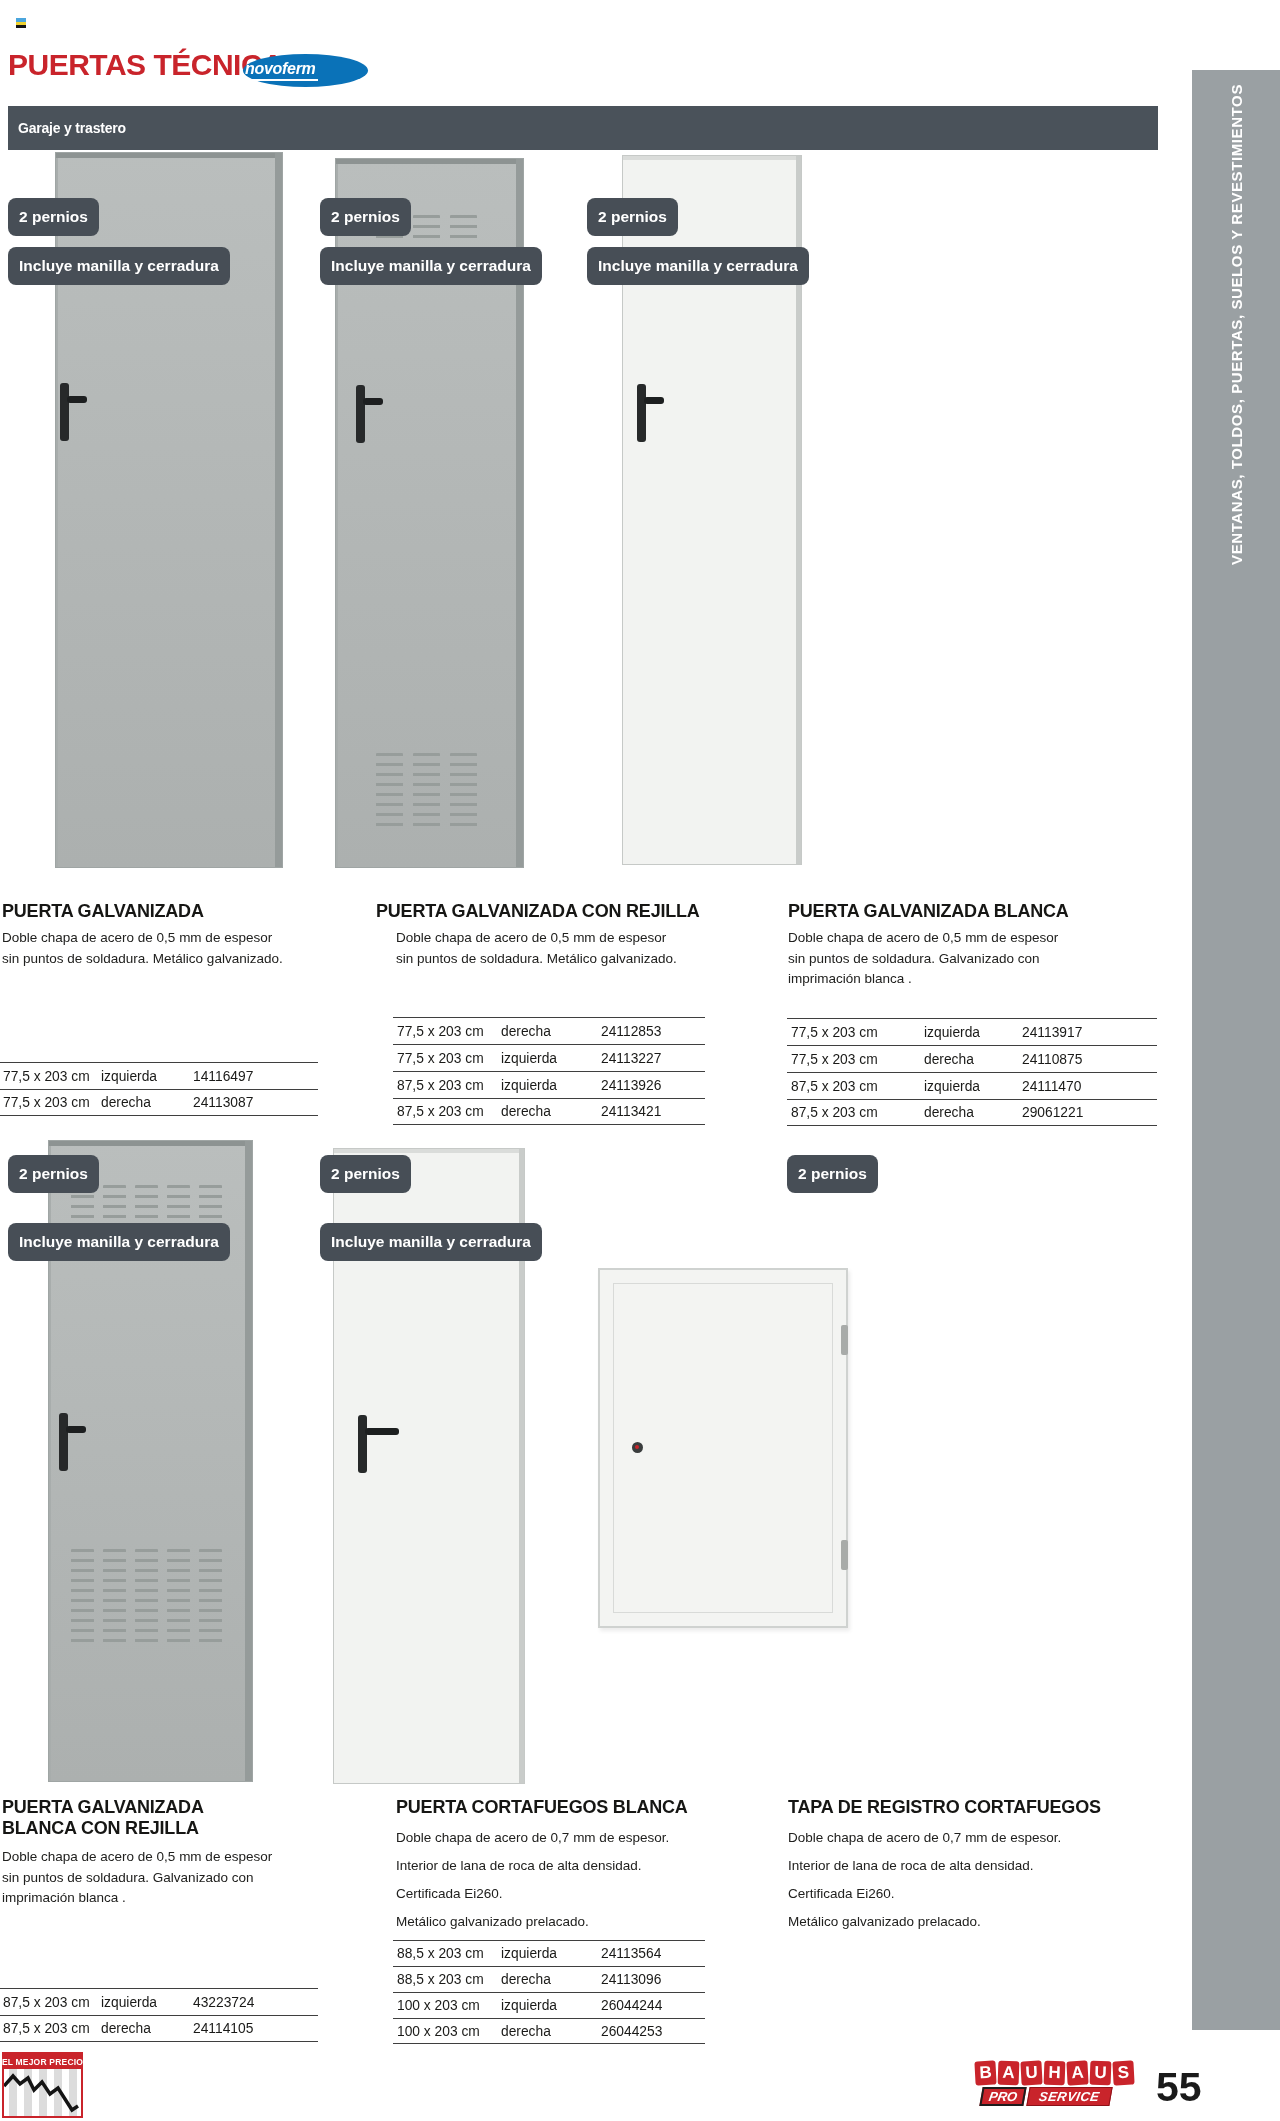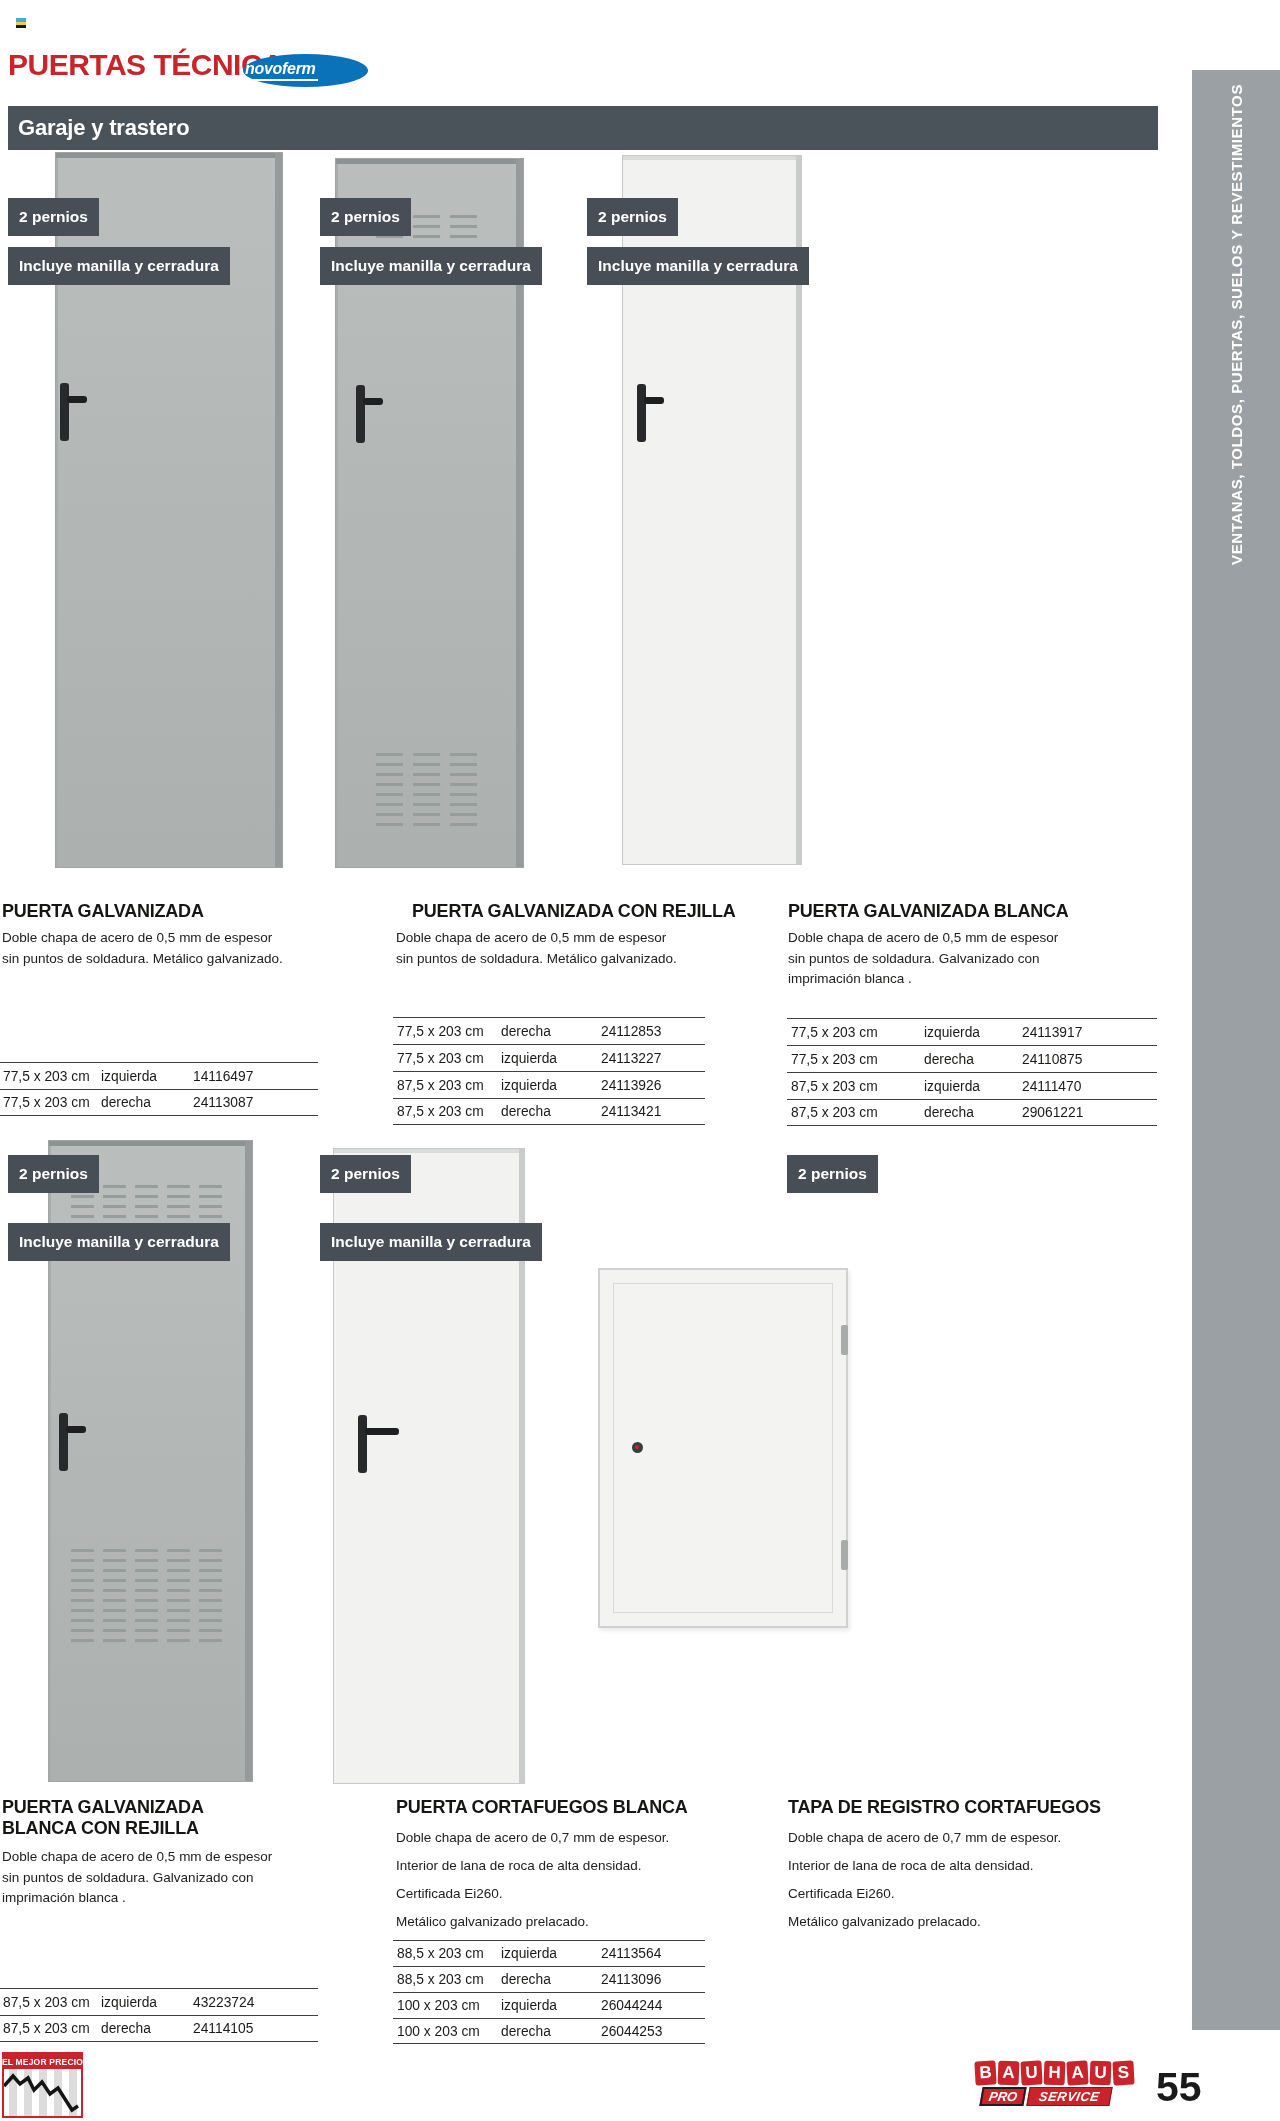--- a/index.html
+++ b/index.html
@@ -9,26 +9,26 @@
   
   .regmark { position:absolute; left:16px; top:18px; width:10px; height:11px; }
   .regmark .r1{height:4px;background:#4ba6dd;} .regmark .r2{height:3px;background:#f0d22f;} .regmark .r3{height:3px;background:#141414;}
 
   .page-title { position:absolute; left:8px; top:48px; font-size:30px; font-weight:bold; color:#c9242b; letter-spacing:-0.5px; white-space:nowrap; }
 
   .novologo { position:absolute; left:243px; top:54px; width:125px; height:33px; background:#0a72b8; border-radius:50%; display:flex; align-items:center; }
   .novologo span { color:#fff; font-style:italic; font-weight:bold; font-size:16px; border-bottom:2px solid #fff; padding:0 2px 1px 2px; letter-spacing:-0.3px; }
 
   .banner { position:absolute; left:8px; top:106px; width:1150px; height:44px; background:#4a525a; display:flex; align-items:center; }
-  .banner span { color:#fff; font-weight:bold; font-size:22px; padding-left:10px; letter-spacing:-0.2px;text-align:right; }
+  .banner span { color:#fff; font-weight:bold; font-size:14px; padding-left:10px; letter-spacing:-0.2px;text-align:right; }
 
   .sidebar { position:absolute; left:1192px; top:70px; width:88px; height:1960px; background:#9aa0a3; }
   .sidebar-text { position:absolute; top:14px; left:50%; transform:translateX(-50%) rotate(180deg); writing-mode:vertical-rl; color:#fff; font-weight:bold; font-size:15px; letter-spacing:0.6px; white-space:nowrap; }
 
-  .badge { position:absolute; height:38px; background:#474e56; color:#fff; font-weight:bold; font-size:15.5px; display:flex; align-items:center; padding:0 11px; white-space:nowrap; }
+  .badge { position:absolute; height:38px; background:#474e56; color:#fff; font-weight:bold; font-size:15.5px; display:flex; align-items:center; padding:0 11px; white-space:nowrap;border-radius:8px; }
 
   
   .door { position:absolute; background:linear-gradient(180deg,#babebd 0%,#b2b6b5 55%,#acb0af 100%); border:1px solid #9fa5a4; box-shadow: inset -7px 0 0 #959b9a, inset 0 5px 0 #8d9392, inset 2px 0 0 #a8adac; }
   .door.white { background:#f2f3f1; border:1px solid #c6c9c7; box-shadow: inset -5px 0 0 #c9ccca, inset 0 4px 0 #dadcda; }
   .hatch { position:absolute; background:#f3f4f2; border:2px solid #cfd2d0; box-shadow:2px 3px 4px rgba(0,0,0,0.08); }
   .hatch .inner { position:absolute; inset:13px; border:1px solid #d8dad8; }
   .hatch .hinge { position:absolute; right:-2px; width:7px; height:30px; background:#a8aba9; border-radius:2px; }
   .hatch .knob { position:absolute; width:11px; height:11px; border-radius:50%; background:#3a3d3e; }
   .hatch .knob::after { content:""; position:absolute; left:3px; top:3px; width:4px; height:4px; border-radius:50%; background:#c9242b; }
 
@@ -121,21 +121,21 @@
   <div class="badge" style="left:320px; top:247px;">Incluye manilla y cerradura</div>
   <div class="badge" style="left:587px; top:198px;">2 pernios</div>
   <div class="badge" style="left:587px; top:247px;">Incluye manilla y cerradura</div>
 
   <div class="ptitle" style="left:2px; top:901px; width:330px;">PUERTA GALVANIZADA</div>
   <div class="pdesc" style="left:2px; top:928px;">
     <div>Doble chapa de acero de 0,5 mm de espesor</div>
     <div>sin puntos de soldadura. Metálico galvanizado.</div>
   </div>
 
-  <div class="ptitle" style="left:412px; top:901px; width:340px;">PUERTA GALVANIZADA CON REJILLA</div>
+  <div class="ptitle" style="left:376px; top:901px; width:340px;">PUERTA GALVANIZADA CON REJILLA</div>
   <div class="pdesc" style="left:396px; top:928px;">
     <div>Doble chapa de acero de 0,5 mm de espesor</div>
     <div>sin puntos de soldadura. Metálico galvanizado.</div>
   </div>
 
   <div class="ptitle" style="left:788px; top:901px; width:370px;">PUERTA GALVANIZADA BLANCA</div>
   <div class="pdesc" style="left:788px; top:928px;">
     <div>Doble chapa de acero de 0,5 mm de espesor</div>
     <div>sin puntos de soldadura. Galvanizado con</div>
     <div>imprimación blanca .</div>

